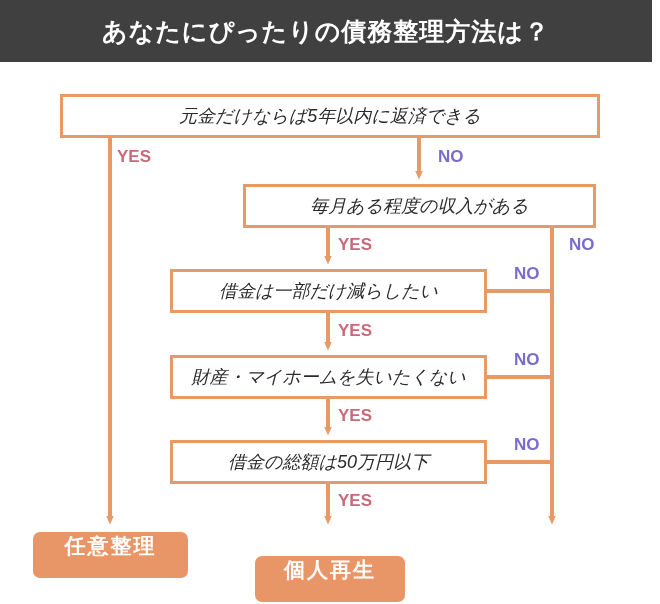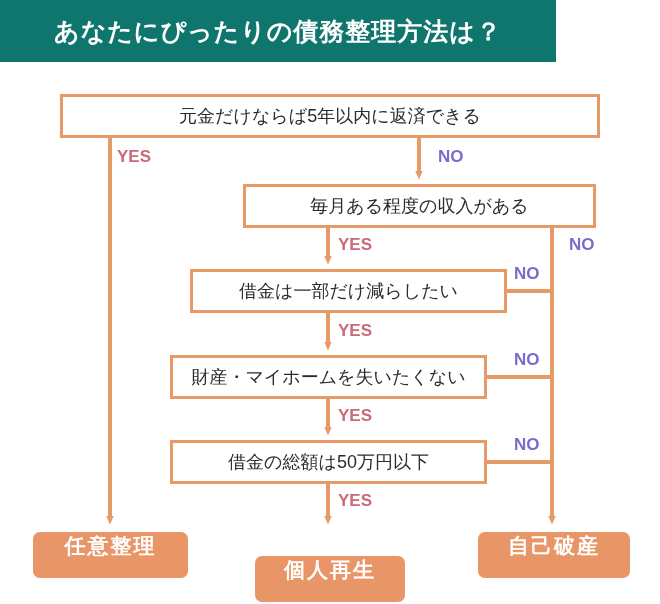--- a/index.html
+++ b/index.html
@@ -12,23 +12,23 @@
     background: #ffffff;
     font-family: "Liberation Sans", "DejaVu Sans", sans-serif;
     overflow: hidden;
     position: relative;
   }
 
   
   #header-bar {
     position: absolute;
     left: 0; top: 0;
-    width: 556px;
+    width: 652px;
     height: 62px;
-    background: #0f766e;
+    background: #404040;
     display: flex;
     align-items: center;
     justify-content: center;
   }
   #header-title {
     color: #ffffff;
     font-size: 25px;
     font-weight: bold;
     letter-spacing: 1px;
     line-height: 1;
@@ -55,24 +55,25 @@
     box-sizing: border-box;
     border: 3px solid #e89a66;
     background: #ffffff;
     display: flex;
     align-items: center;
     justify-content: center;
     color: #2b2b2b;
     font-size: 18px;
     white-space: nowrap;
     z-index: 3;
+    font-style: italic;
   }
   #qbox-0 { left: 60px;  top: 32px;  width: 540px; height: 44px; }
   #qbox-1 { left: 243px; top: 122px; width: 353px; height: 44px; }
-  #qbox-2 { left: 170px; top: 207px; width: 317px; height: 44px; margin-left: 20px; }
+  #qbox-2 { left: 170px; top: 207px; width: 317px; height: 44px; }
   #qbox-3 { left: 170px; top: 293px; width: 317px; height: 44px; }
   #qbox-4 { left: 170px; top: 378px; width: 317px; height: 44px; }
 
   
   .rbox {
     position: absolute;
     box-sizing: border-box;
     background: #e89567;
     border-radius: 7px;
     display: flex;
@@ -176,17 +177,14 @@
   <div class="edge-label no" id="lbl-no-3">NO</div>
   <div class="edge-label yes" id="lbl-yes-4">YES</div>
   <div class="edge-label no" id="lbl-no-4">NO</div>
 
   <div class="rbox" id="rbox-0">
     <span>任意整理</span>
   </div>
   <div class="rbox" id="rbox-1">
     <span>個人再生</span>
   </div>
-  <div class="rbox" id="rbox-2">
-    <span>自己破産</span>
-  </div>
 
 </div>
 
 </body></html>

